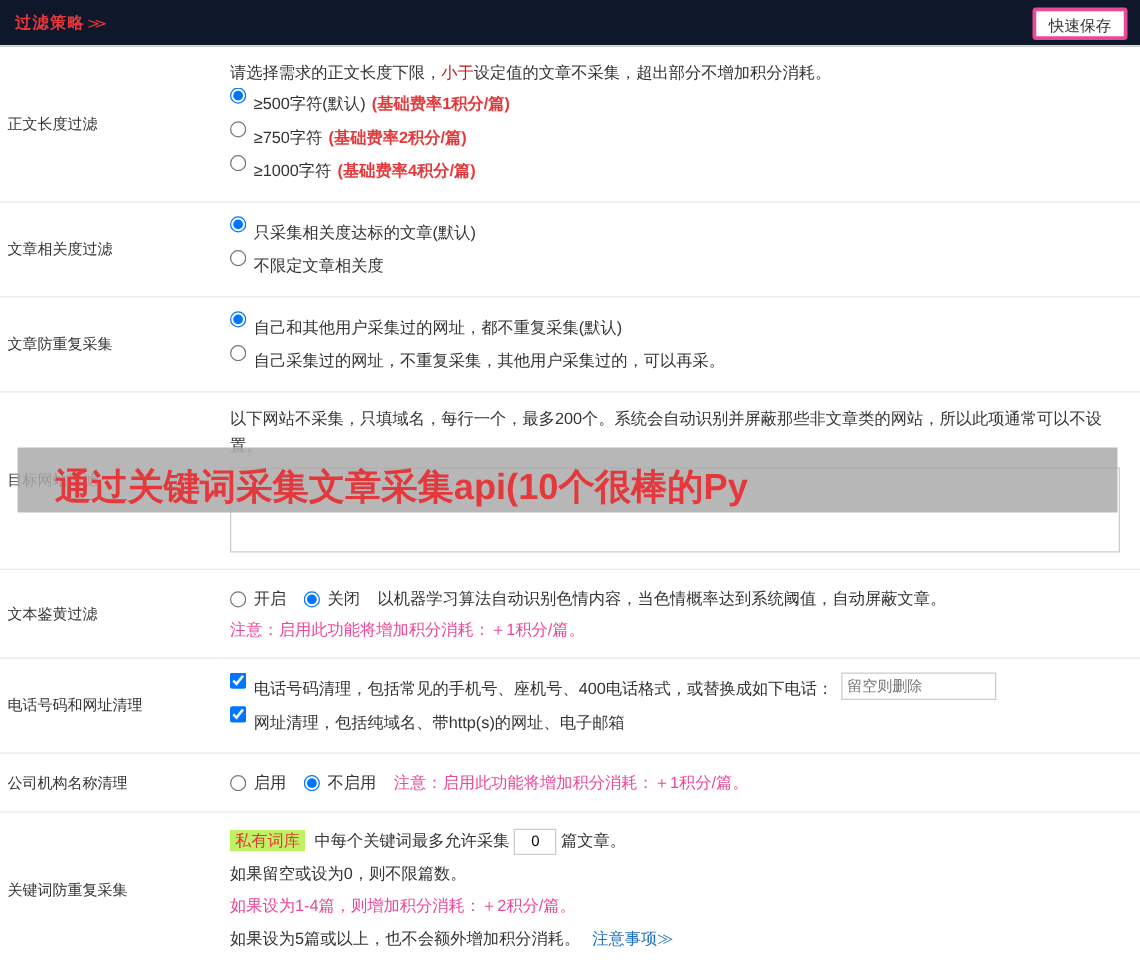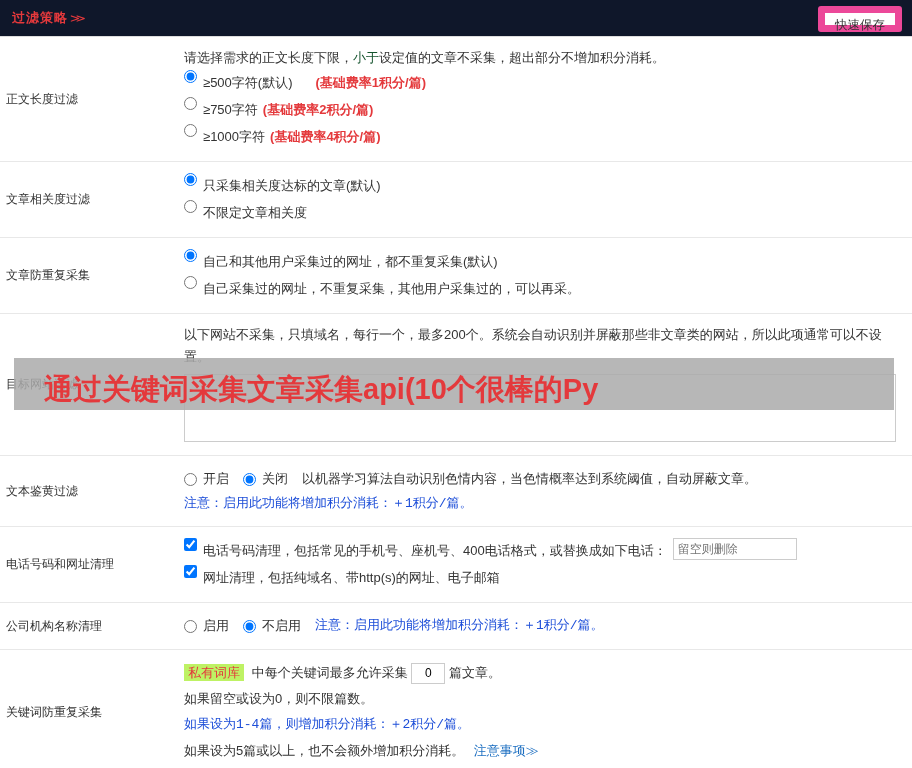--- a/index.html
+++ b/index.html
@@ -37,21 +37,21 @@
     transform: scaleX(1.4);
     display: inline-block;
   }
   .save-btn {
     position: absolute;
     right: 10px;
     top: 6px;
     height: 26px;
     padding: 0 10px;
     background: #fff;
-    border: 7px solid #ec4899;
+    border: 3px solid #ec4899;
     border-radius: 3px;
     font-size: 12.5px;
     color: #333;
     cursor: pointer;
     line-height: 24px;
   }
 
   
   table.form {
     width: 912px;
@@ -67,23 +67,23 @@
     width: 178px;
     padding-left: 10px;
     color: #333;
     font-size: 12px;
     vertical-align: middle;
   }
   td.content { padding-left: 10px; padding-right: 12px; }
 
   .line { line-height: 26px; }
   .desc { color: #333; line-height: 22px; }
-  .red { color: #14532d; margin-top: 32px; }
+  .red { color: #b91c1c; margin-top: 32px; }
   .red-b { color: #e4393c; font-weight: bold; }
-  .note-red { color: #1d4ed8; font-family: Liberation Mono, monospace; }
+  .note-red { color: #ec4899; }
   .blue { color: #1d6fc1; }
 
   .radio-line, .check-line {
     display: flex;
     align-items: flex-start;
     line-height: 26px;
     margin: 1px 0;
   }
   .radio-line span, .check-line span { display: inline; }
 
@@ -164,21 +164,21 @@
     <tbody>
         <tr>
       <td class="label">正文长度过滤</td>
       <td class="content">
         <div class="desc">
           <span>请选择需求的正文长度下限，</span><span class="red">小于</span><span>设定值的文章不采集，超出部分不增加积分消耗。</span>
         </div>
         <div class="radio-line">
           <input type="radio" name="len" checked="" style="">
           <span>≥500字符(默认)</span>
-          <span class="red-b" style="margin-left:23px">(基础费率1积分/篇)</span>
+          <span class="red-b" style="margin-left:5px">(基础费率1积分/篇)</span>
         </div>
         <div class="radio-line">
           <input type="radio" name="len" style="">
           <span>≥750字符</span>
           <span class="red-b" style="margin-left:5px">(基础费率2积分/篇)</span>
         </div>
         <div class="radio-line">
           <input type="radio" name="len" style="">
           <span>≥1000字符</span>
           <span class="red-b" style="margin-left:5px">(基础费率4积分/篇)</span>

